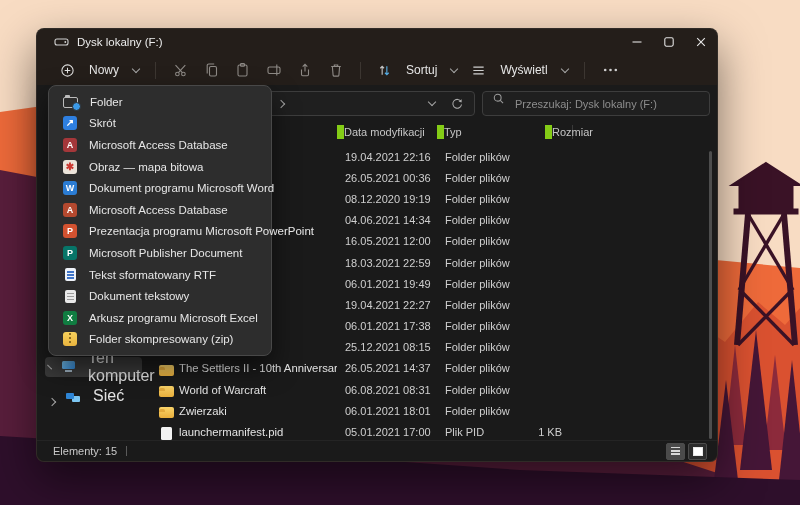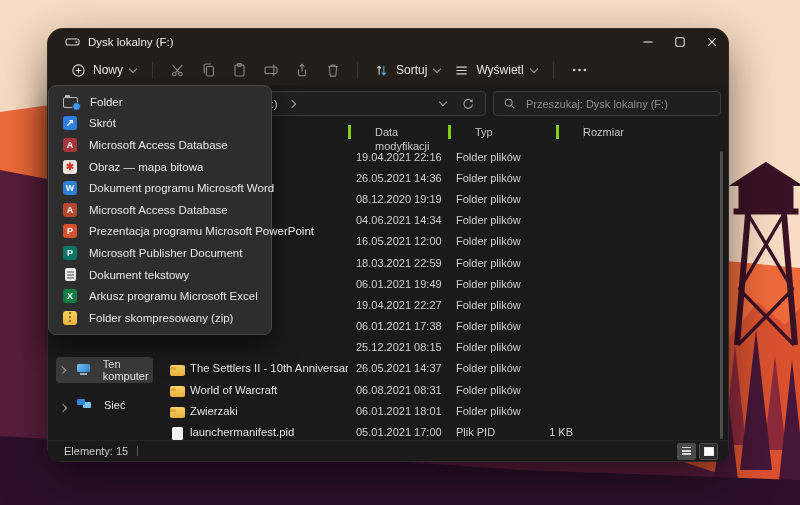--- a/index.html
+++ b/index.html
@@ -1,79 +1,79 @@
 <!DOCTYPE html>
 <html><head>
 <meta charset="utf-8">
 <style>
   html,body{margin:0;padding:0;width:800px;height:505px;overflow:hidden;background:#2f0f2c;
     font-family:"Liberation Sans",sans-serif;-webkit-font-smoothing:antialiased;}
   .stage{position:relative;width:800px;height:505px;}
   .wallpaper{position:absolute;inset:0;z-index:0;}
 
   
-  .win{position:absolute;left:47px;top:28px;width:682px;height:434px;z-index:2;
-    background:#241e1a;border-radius:16px;box-shadow:0 18px 45px rgba(0,0,0,.5);
+  .win{position:absolute;left:36px;top:28px;width:682px;height:434px;z-index:2;
+    background:#241e1a;border-radius:8px;box-shadow:0 18px 45px rgba(0,0,0,.5);
     border:1px solid rgba(255,255,255,.06);box-sizing:border-box;}
   .titlebar{height:26px;display:flex;align-items:center;padding-left:17px;}
   .title-text{font-size:11.5px;color:#ececec;margin-left:8px;}
   .caption-btns{margin-left:auto;display:flex;height:26px;}
   .cap-btn{width:32px;height:26px;display:flex;align-items:center;justify-content:center;}
 
   .toolbar{height:30px;display:flex;align-items:center;padding-left:16px;color:#e6e6e6;}
-  .tb-group{display:flex;align-items:center;gap:7px;padding:4px 7px;border-radius:4px;font-size:12px;}
+  .tb-group{display:flex;align-items:center;gap:14px;padding:4px 7px;border-radius:4px;font-size:12px;}
   .tb-sep{width:1px;height:17px;background:#3c3631;margin:0 9px;}
   .tb-icon-btn{width:31px;height:24px;display:flex;align-items:center;justify-content:center;border-radius:4px;}
   .tb-more{padding:4px 9px;}
 
   .win-body{position:absolute;top:56px;left:0;right:0;bottom:0;background:#1a1a1a;
     border-radius:0 0 8px 8px;}
 
   
   .addrbar{position:absolute;left:112px;top:6px;width:326px;height:25px;box-sizing:border-box;
     background:#1f1f1f;border:1px solid #3d3d3d;border-radius:4px;display:flex;align-items:center;
     padding:0 10px;gap:7px;color:#dcdcdc;font-size:11.5px;}
   .searchbox{position:absolute;left:445px;top:6px;width:228px;height:25px;box-sizing:border-box;
-    background:#1f1f1f;border:1px solid #3d3d3d;border-radius:4px;display:flex;align-items:center;
+    background:#1f1f1f;border:1px solid #3d3d3d;border-radius:4px;display:flex;
     padding:0 9px;gap:8px;}
   .searchbox input{flex:1;background:transparent;border:none;outline:none;color:#bdbdbd;
     font-size:11px;font-family:"Liberation Sans",sans-serif;}
   .searchbox input::placeholder{color:#8d8d8d;}
 
   
   .cv{display:inline-block;width:5px;height:5px;border-right:1.3px solid #a6a6a6;border-bottom:1.3px solid #a6a6a6;}
   .cv-down{transform:rotate(45deg);margin-top:-3px;}
   .cv-right{transform:rotate(-45deg);}
 
   
   .headers{position:absolute;left:108px;top:38px;right:14px;height:18px;display:grid;
     grid-template-columns:20px 158px 100px 76px 60px;padding-left:14px;align-items:center;
     font-size:11px;color:#c6c6c6;}
   .hd{height:14px;line-height:14px;}
-  .hd-date,.hd-type,.hd-size{border-left:3px solid #84cc16;padding-left:24px;}
+  .hd-date,.hd-type,.hd-size{border-left:7px solid #84cc16;padding-left:0;}
   .hd-size{border-right:1px solid #3a3a3a;margin-left:32px;}
 
   
   .rows{position:absolute;left:108px;top:61px;right:8px;}
   .file-row{display:grid;grid-template-columns:20px 158px 100px 76px 49px;height:21.2px;
     align-items:center;padding-left:14px;font-size:11.3px;color:#e3e3e3;border-radius:3px;}
   .cell-date,.cell-type{color:#cfcfcf;font-size:11px;padding-left:8px;}
   .cell-size{color:#cfcfcf;font-size:11px;text-align:right;}
   .cell-name{white-space:nowrap;overflow:hidden;}
 
   .fi{position:relative;width:16px;height:16px;}
   .fi-folder{width:15px;height:11px;margin-top:4px;border-radius:2px;
     background:linear-gradient(180deg,#fad46a,#e9af3c);}
   .fi-folder::before{content:"";position:absolute;top:2px;left:0;width:6px;height:3px;
     border-radius:2px 2px 0 0;background:#e2a93c;}
   .fi-file{width:11px;height:13px;margin:2px 2px 0 2px;background:#f2f2f2;border-radius:1.5px;}
 
   
-  .side-item{position:absolute;left:8px;width:97px;height:26px;display:flex;align-items:center;
-    gap:11px;padding-left:4px;border-radius:4px;color:#e4e4e4;font-size:11px;box-sizing:border-box;}
+  .side-item{position:absolute;left:8px;width:97px;height:20px;display:flex;align-items:center;
+    gap:11px;padding-left:4px;border-radius:4px;color:#e4e4e4;font-size:16px;box-sizing:border-box;}
   .side-item.selected{background:#3a3a3a;}
   .si{position:relative;width:16px;height:14px;flex:0 0 16px;}
   .si-computer::before{content:"";position:absolute;left:1px;top:1px;width:13px;height:8px;
     border-radius:1.5px;background:linear-gradient(135deg,#7cc6f2,#2f86d6);}
   .si-computer::after{content:"";position:absolute;left:4px;top:10px;width:7px;height:2px;background:#9fb3c2;}
   .si-network::before{content:"";position:absolute;left:0;top:2px;width:8px;height:6px;border-radius:1px;
     background:#2f86d6;box-shadow:6px 3px 0 #7cc6f2;}
 
   
   .vscroll{position:absolute;right:5px;top:66px;width:3px;height:288px;border-radius:2px;background:#4d4d4d;}
@@ -294,21 +294,21 @@
           <div class="file-row">
             <span></span>
             <span class="cell-name"></span>
             <span class="cell-date">19.04.2021 22:16</span>
             <span class="cell-type">Folder plików</span>
             <span class="cell-size"></span>
           </div>
           <div class="file-row">
             <span></span>
             <span class="cell-name"></span>
-            <span class="cell-date">26.05.2021 14:36</span>
+            <span class="cell-date">26.05.2021 00:36</span>
             <span class="cell-type">Folder plików</span>
             <span class="cell-size"></span>
           </div>
           <div class="file-row">
             <span></span>
             <span class="cell-name"></span>
             <span class="cell-date">08.12.2020 19:19</span>
             <span class="cell-type">Folder plików</span>
             <span class="cell-size"></span>
           </div>
@@ -448,20 +448,24 @@
       </div>
       <div class="menu-item">
         <span class="mi" style="background: rgb(211, 82, 48);">P</span>
         <span class="menu-label">Prezentacja programu Microsoft PowerPoint</span>
       </div>
       <div class="menu-item">
         <span class="mi" style="background: rgb(7, 117, 104);">P</span>
         <span class="menu-label">Microsoft Publisher Document</span>
       </div>
       <div class="menu-item">
+        <span class="mi mi-rtf"></span>
+        <span class="menu-label">Tekst sformatowany RTF</span>
+      </div>
+      <div class="menu-item">
         <span class="mi mi-textdoc"></span>
         <span class="menu-label">Dokument tekstowy</span>
       </div>
       <div class="menu-item">
         <span class="mi" style="background: rgb(16, 124, 65);">X</span>
         <span class="menu-label">Arkusz programu Microsoft Excel</span>
       </div>
       <div class="menu-item">
         <span class="mi mi-zip"></span>
         <span class="menu-label">Folder skompresowany (zip)</span>

